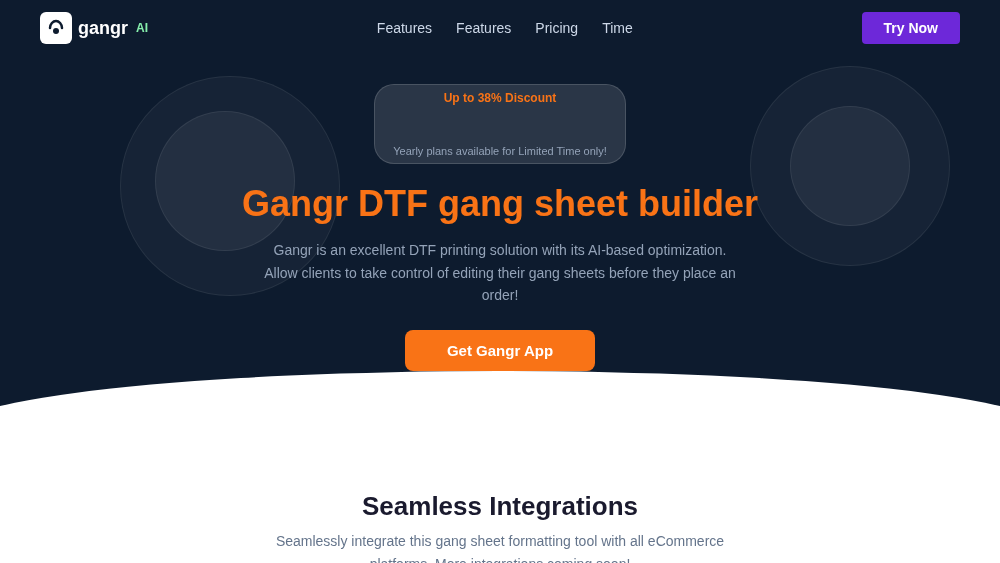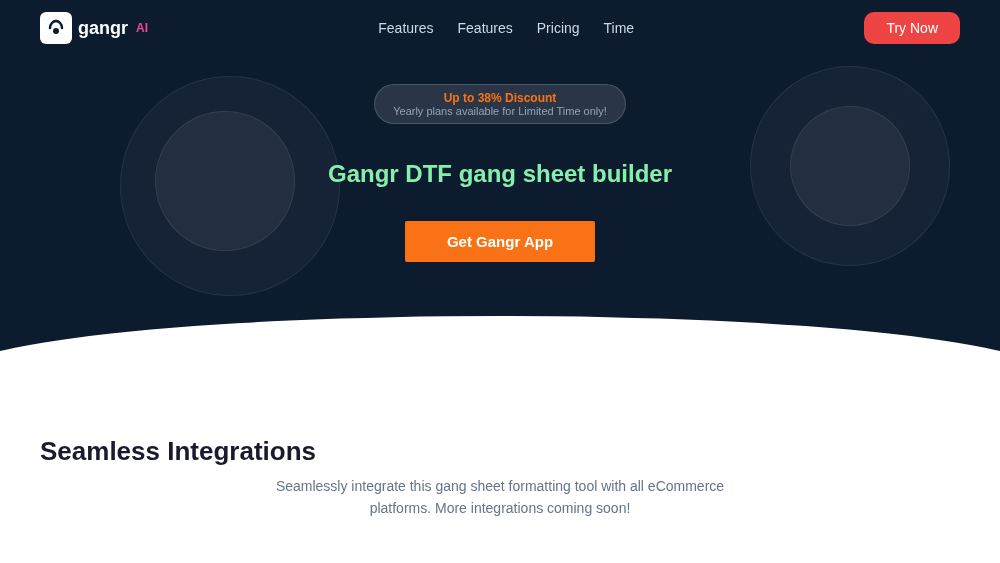--- a/index.html
+++ b/index.html
@@ -18,45 +18,44 @@
     }
     .logo-area { display: flex; align-items: center; gap: 6px; }
     .logo-icon {
       width: 32px; height: 32px;
       background: #fff;
       border-radius: 6px;
       display: flex; align-items: center; justify-content: center;
       font-weight: 900; font-size: 14px; color: #0d1b2e; letter-spacing: -1px;
     }
     .logo-text { color: #fff; font-weight: 700; font-size: 18px; }
-    .logo-ai { color: #ec4899; font-size: 12px; font-weight: 600; margin-left: 2px; }
+    .logo-ai { color: #86efac; font-size: 12px; font-weight: 600; margin-left: 2px; }
     .nav-links { display: flex; gap: 24px; }
     .nav-links a { color: #cdd8e8; font-size: 14px; text-decoration: none; }
     .try-now-btn {
-      background: #ef4444;
+      background: #6d28d9;
       color: #fff;
       border: none;
       padding: 8px 22px;
-      border-radius: 10px;
+      border-radius: 4px;
       font-size: 14px;
-      font-weight: 400;
+      font-weight: 700;
       cursor: pointer;
     }
 
     
     .hero {
       background: #0d1b2e;
       position: relative;
       overflow: hidden;
       display: flex;
       flex-direction: column;
       align-items: center;
       padding: 28px 20px 60px;
       min-height: 320px;
-      gap: 18px;
     }
     .hero::after {
       content: '';
       position: absolute;
       bottom: -60px;
       left: -5%;
       width: 110%;
       height: 120px;
       background: #fff;
       border-radius: 50% 50% 0 0 / 60px 60px 0 0;
@@ -78,62 +77,62 @@
     .discount-badge {
       background: rgba(255,255,255,0.12);
       border: 1px solid rgba(255,255,255,0.15);
       border-radius: 20px;
       padding: 6px 18px;
       text-align: center;
       margin-bottom: 18px;
       position: relative; z-index: 3;
     }
     .discount-top { color: #f97316; font-size: 12px; font-weight: 700; }
-    .discount-sub { color: #94a3b8; font-size: 11px; }
+    .discount-sub { color: #94a3b8; font-size: 11px; margin-top: 40px; }
 
     .hero-title {
-      color: #86efac;
-      font-size: 24px;
+      color: #f97316;
+      font-size: 36px;
       font-weight: 800;
       text-align: center;
       line-height: 1.2;
       margin-bottom: 14px;
       position: relative; z-index: 3;
     }
     .hero-desc {
       color: #94a3b8;
       font-size: 14px;
       text-align: center;
       max-width: 480px;
       line-height: 1.6;
       margin-bottom: 24px;
       position: relative; z-index: 3;
     }
     .get-app-btn {
       background: #f97316;
       color: #fff;
       border: none;
       padding: 12px 42px;
-      border-radius: 2px;
+      border-radius: 8px;
       font-size: 15px;
       font-weight: 600;
       cursor: pointer;
       position: relative; z-index: 3;
     }
 
     
     .integrations {
       background: #fff;
       padding: 30px 40px 20px;
       position: relative;
       z-index: 3;
       margin-top: 30px;
     }
     .integrations-title {
-      text-align: left;
+      text-align: center;
       font-size: 26px;
       font-weight: 700;
       color: #1a1a2e;
       margin-bottom: 8px;
     }
     .integrations-desc {
       text-align: center;
       color: #64748b;
       font-size: 14px;
       max-width: 480px;
@@ -172,20 +171,21 @@
 
   <div class="discount-badge">
     <div class="discount-top">Up to 38% Discount</div>
     <div class="discount-sub">Yearly plans available for Limited Time only!</div>
   </div>
 
   <h1 class="hero-title">
     <span>Gangr DTF gang sheet builder</span><br>
   </h1>
 
+  <p class="hero-desc">Gangr is an excellent DTF printing solution with its AI-based optimization. Allow clients to take control of editing their gang sheets before they place an order!</p>
 
   <button class="get-app-btn">Get Gangr App</button>
 </section>
 
 <section class="integrations">
   <h2 class="integrations-title">Seamless Integrations</h2>
   <p class="integrations-desc">Seamlessly integrate this gang sheet formatting tool with all eCommerce platforms. More integrations coming soon!</p>
 
 </section>
 

